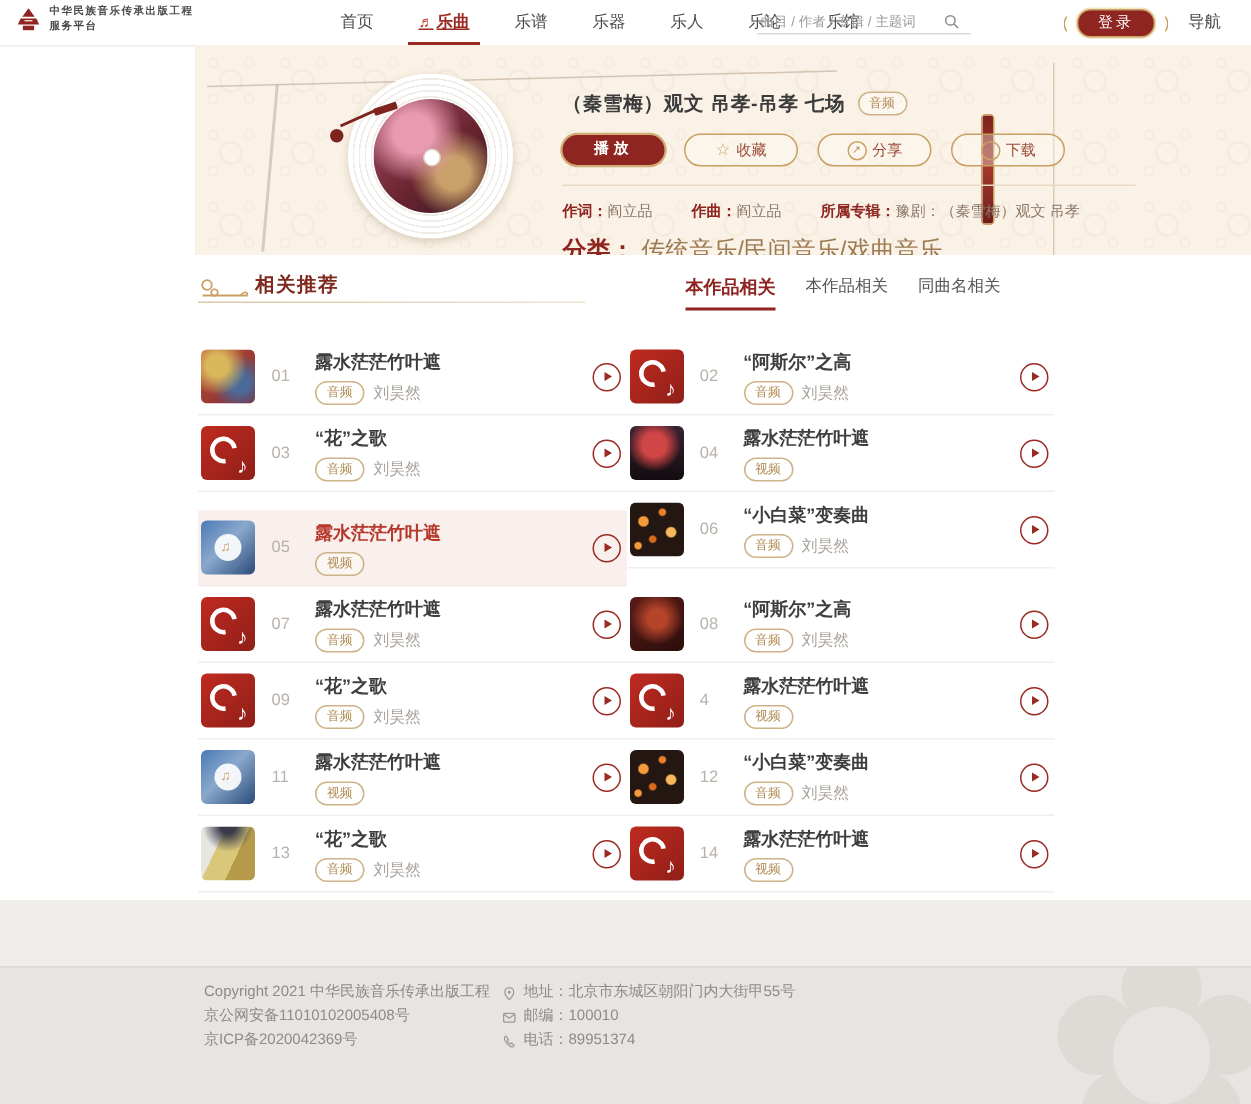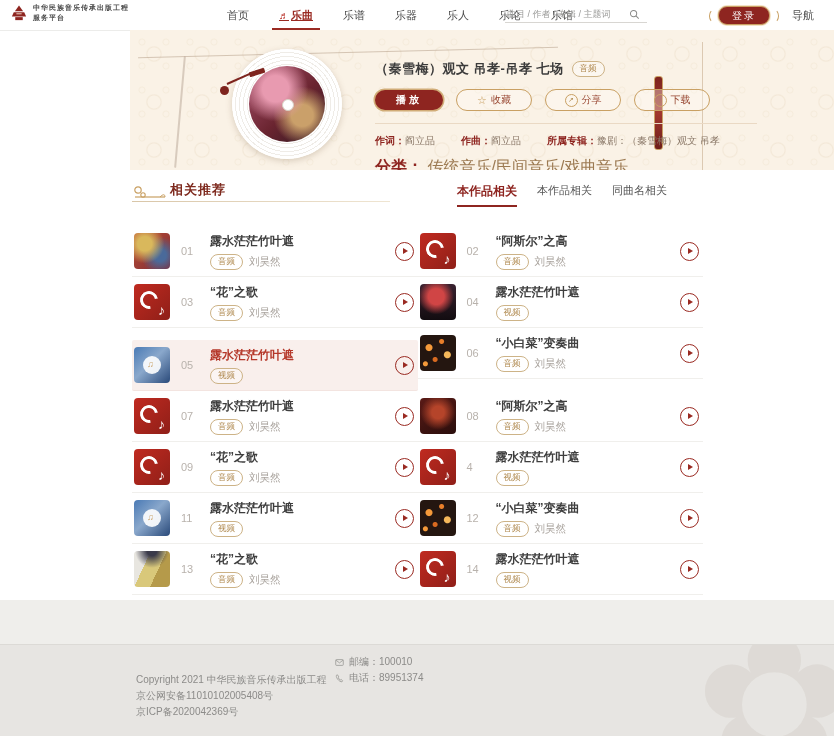--- a/index.html
+++ b/index.html
@@ -102,21 +102,21 @@
   
   .pagination{display:flex;align-items:center;justify-content:center;gap:8px;margin-top:24px;}
   .pg-circle{width:15px;height:15px;line-height:14px;text-align:center;border:1px solid #c9a063;border-radius:50%;font-size:9px;color:#b08a50;cursor:pointer;}
   .pg-ellipsis{font-size:9px;color:#b08a50;}
   .pg-goto{display:flex;align-items:center;gap:5px;margin-left:10px;font-size:9.5px;color:#8a7a5a;}
   .pg-box{width:15px;height:15px;line-height:14px;text-align:center;border:1px solid #c9a063;border-radius:3px;font-size:9px;color:#b08a50;cursor:pointer;}
 
   
   .prefooter{position:absolute;left:0;top:600px;width:834px;height:44px;background:#efeeeb;}
   .footer{position:absolute;left:0;top:644px;width:834px;height:92px;background:#e7e5e2;border-top:1px solid #dcdad6;overflow:hidden;}
-  .foot-left{position:absolute;left:136px;top:27px;font-size:10px;color:#8c8b89;line-height:16px;}
+  .foot-left{position:absolute;left:136px;top:9px;font-size:10px;color:#8c8b89;line-height:16px;}
   .foot-right{position:absolute;left:335px;top:9px;font-size:10px;color:#8c8b89;line-height:16px;}
   .foot-row{display:flex;align-items:center;gap:5px;}
   .foot-row svg{width:9px;height:9px;flex:none;}
   .watermark{position:absolute;right:-20px;bottom:-60px;font-size:190px;color:rgba(170,158,145,.14);line-height:1;pointer-events:none;}
 </style>
 </head>
 <body>
 
 <div class="page">
 
@@ -409,20 +409,27 @@
   <div class="prefooter"></div>
   <div class="footer">
     <div class="foot-left">
       <div>Copyright 2021 中华民族音乐传承出版工程</div>
       <div>京公网安备11010102005408号</div>
       <div>京ICP备2020042369号</div>
     </div>
     <div class="foot-right">
       <div class="foot-row">
         <svg viewBox="0 0 10 10">
+            <path d="M5 0.5 C 7 0.5 8.3 2 8.3 3.8 C 8.3 6 5 9.5 5 9.5 C 5 9.5 1.7 6 1.7 3.8 C 1.7 2 3 0.5 5 0.5 Z" fill="none" stroke="#9a9996" stroke-width="0.9"></path>
+            <circle cx="5" cy="3.8" r="1.1" fill="#9a9996"></circle>
+          </svg>
+        <span><span>地址：</span><span>北京市东城区朝阳门内大街甲55号</span></span>
+      </div>
+      <div class="foot-row">
+        <svg viewBox="0 0 10 10">
             <rect x="0.8" y="1.8" width="8.4" height="6.4" rx="0.8" fill="none" stroke="#9a9996" stroke-width="0.9"></rect>
             <path d="M1 2.4 L5 5.4 L9 2.4" fill="none" stroke="#9a9996" stroke-width="0.9"></path>
           </svg>
         <span><span>邮编：</span><span>100010</span></span>
       </div>
       <div class="foot-row">
         <svg viewBox="0 0 10 10">
             <path d="M2 1 C 1.2 1.8 1.2 3.5 2.8 5.6 C 4.4 7.7 6.6 9 7.8 8.6 L 8.6 7.6 L 6.8 6 L 5.9 6.6 C 5 6.2 4 5.2 3.6 4.2 L 4.3 3.3 L 2.8 1 Z" fill="none" stroke="#9a9996" stroke-width="0.9"></path>
           </svg>
         <span><span>电话：</span><span>89951374</span></span>

